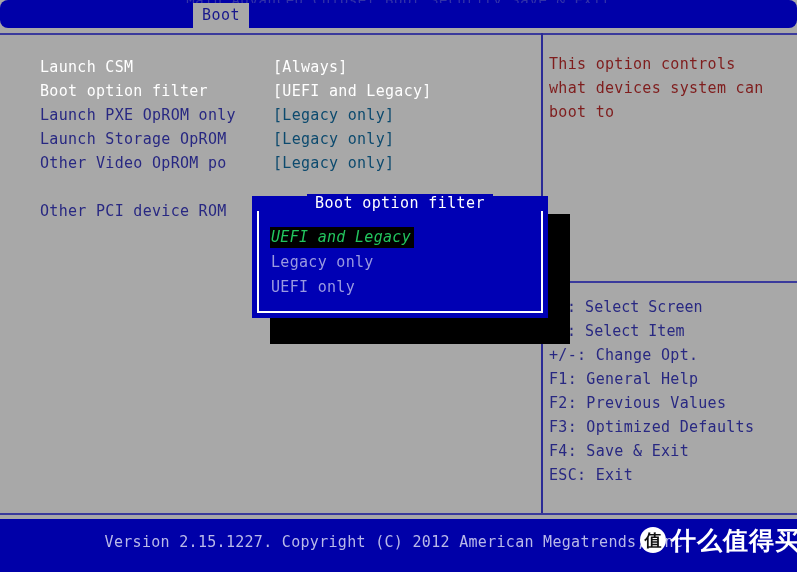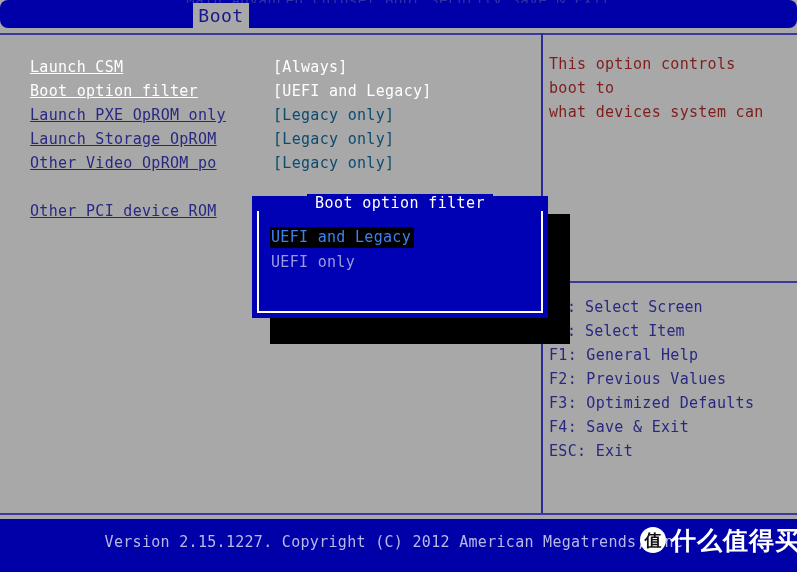--- a/index.html
+++ b/index.html
@@ -39,21 +39,21 @@
     letter-spacing: 0.6px;
     text-align: center;
     opacity: .55;
   }
   #tab-boot {
     position: absolute;
     left: 193px; top: 3px;
     width: 56px; height: 25px;
     background: #a8a8a8;
     color: #18188c;
-    font-size: 18px;
+    font-size: 15px;
     text-align: center;
     line-height: 25px;
     letter-spacing: .5px;
   }
 
   
   #body-area {
     position: absolute;
     left: 0; top: 28px;
     width: 797px; height: 487px;
@@ -77,24 +77,23 @@
     width: 500px;
   }
   .setting-row {
     position: relative;
     height: 24px;
     white-space: nowrap;
   }
   .setting-row.spacer { height: 24px; }
   .s-label {
     position: absolute;
-    left: 6px; top: 3px;
+    left: 16px; top: 3px;
     color: #282882;
     letter-spacing: .3px;
-    text-decoration: underline;
   }
   .s-value {
     position: absolute;
     left: 249px; top: 3px;
     color: #0c4a6e;
     letter-spacing: .3px;
   }
   .setting-row.selected .s-label,
   .setting-row.selected .s-value {
     color: #ffffff;
@@ -166,21 +165,22 @@
   .popup-option {
     height: 25px;
     line-height: 22px;
     color: #9a9ae0;
     white-space: nowrap;
     letter-spacing: .3px;
   }
   .popup-option > span { padding: 1px 3px 2px 1px; }
   .popup-option.selected > span {
     background: #000000;
-    color: #3b82f6;
+    color: #22c55e;
+    font-style: italic;
   }
 
   
   #footer {
     position: absolute;
     left: 0; top: 519px;
     width: 797px; height: 53px;
     background: #0000a8;
   }
   #footer-text {
@@ -271,46 +271,50 @@
 
     <div class="setting-row">
       <span class="s-label">Other PCI device ROM</span>
       <span class="s-value"></span>
     </div>
 
   </div>
 
   <div id="help-text">
     <div class="help-line">This option controls</div>
+    <div class="help-line">what devices system can</div>
     <div class="help-line">boot to</div>
-    <div class="help-line">what devices system can</div>
   </div>
 
   <div id="key-legend">
     <div class="key-line arrow-glyph">→←: Select Screen</div>
     <div class="key-line arrow-glyph">↑↓: Select Item</div>
+    <div class="key-line">+/-: Change Opt.</div>
     <div class="key-line">F1: General Help</div>
     <div class="key-line">F2: Previous Values</div>
     <div class="key-line">F3: Optimized Defaults</div>
     <div class="key-line">F4: Save &amp; Exit</div>
     <div class="key-line">ESC: Exit</div>
   </div>
 
   <div id="popup-shadow"></div>
 
   <div id="popup">
     <div id="popup-inner-border"></div>
     <div id="popup-title">
       <span>Boot option filter</span>
     </div>
     <div id="popup-options">
       <div class="popup-option selected">
         <span>UEFI and Legacy</span>
       </div>
       <div class="popup-option">
+        <span>Legacy only</span>
+      </div>
+      <div class="popup-option">
         <span>UEFI only</span>
       </div>
     </div>
   </div>
 
   <div id="footer">
     <div id="footer-text">Version 2.15.1227. Copyright (C) 2012 American Megatrends, Inc.</div>
   </div>
 
   <div id="watermark">

